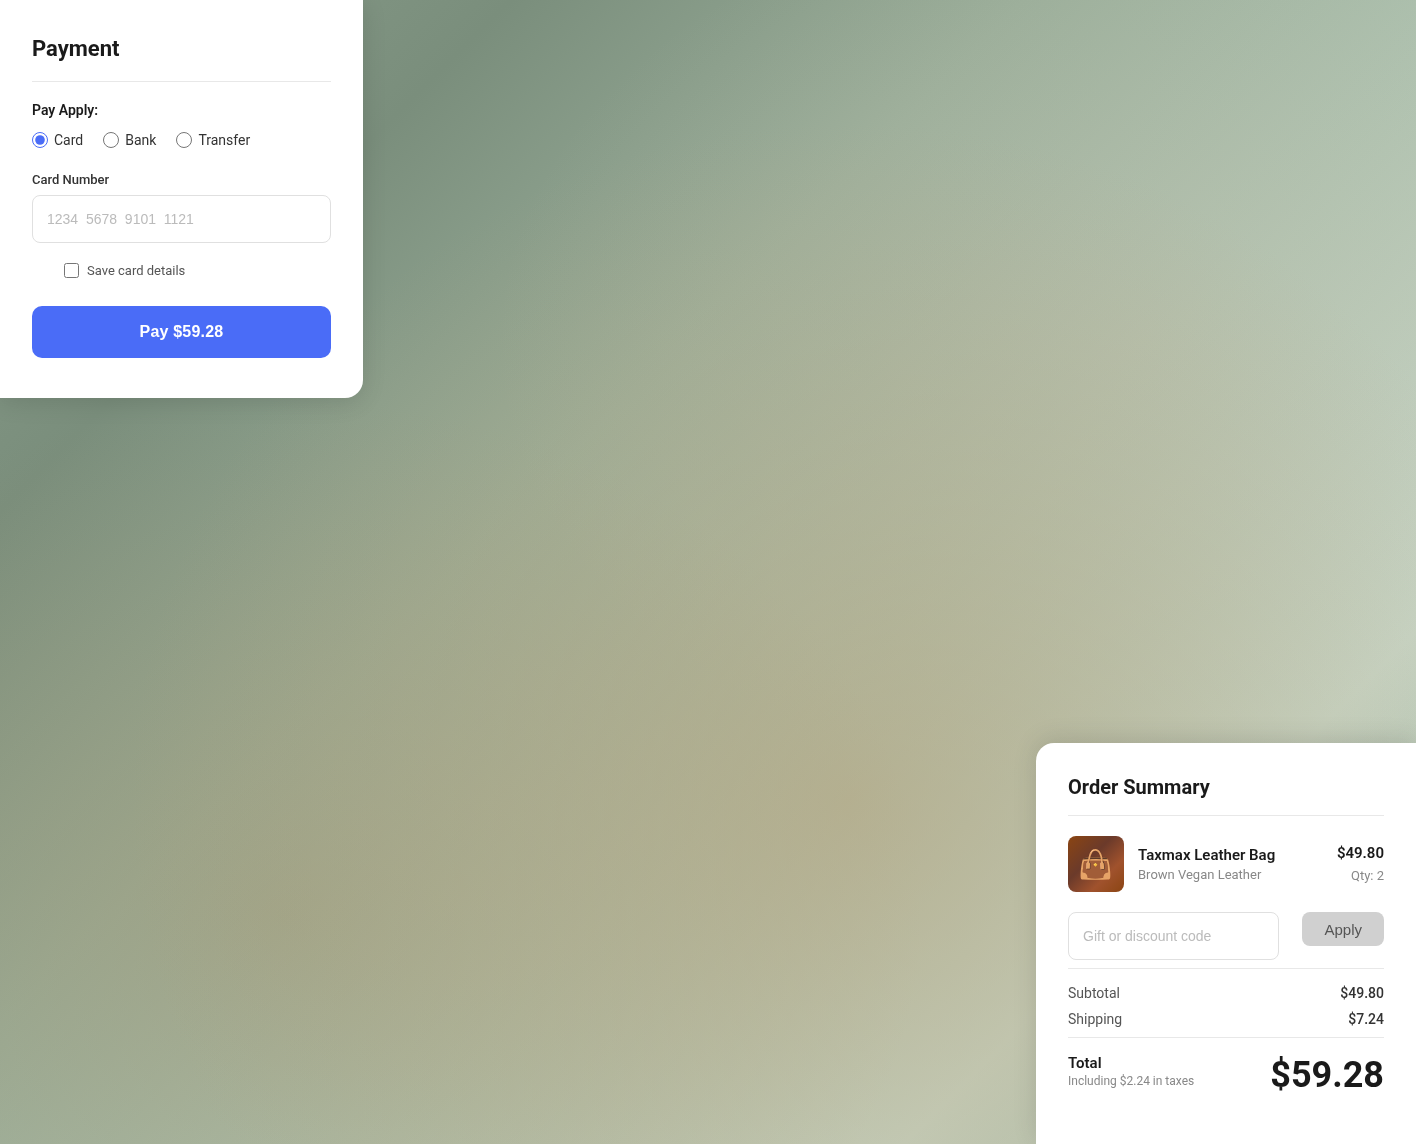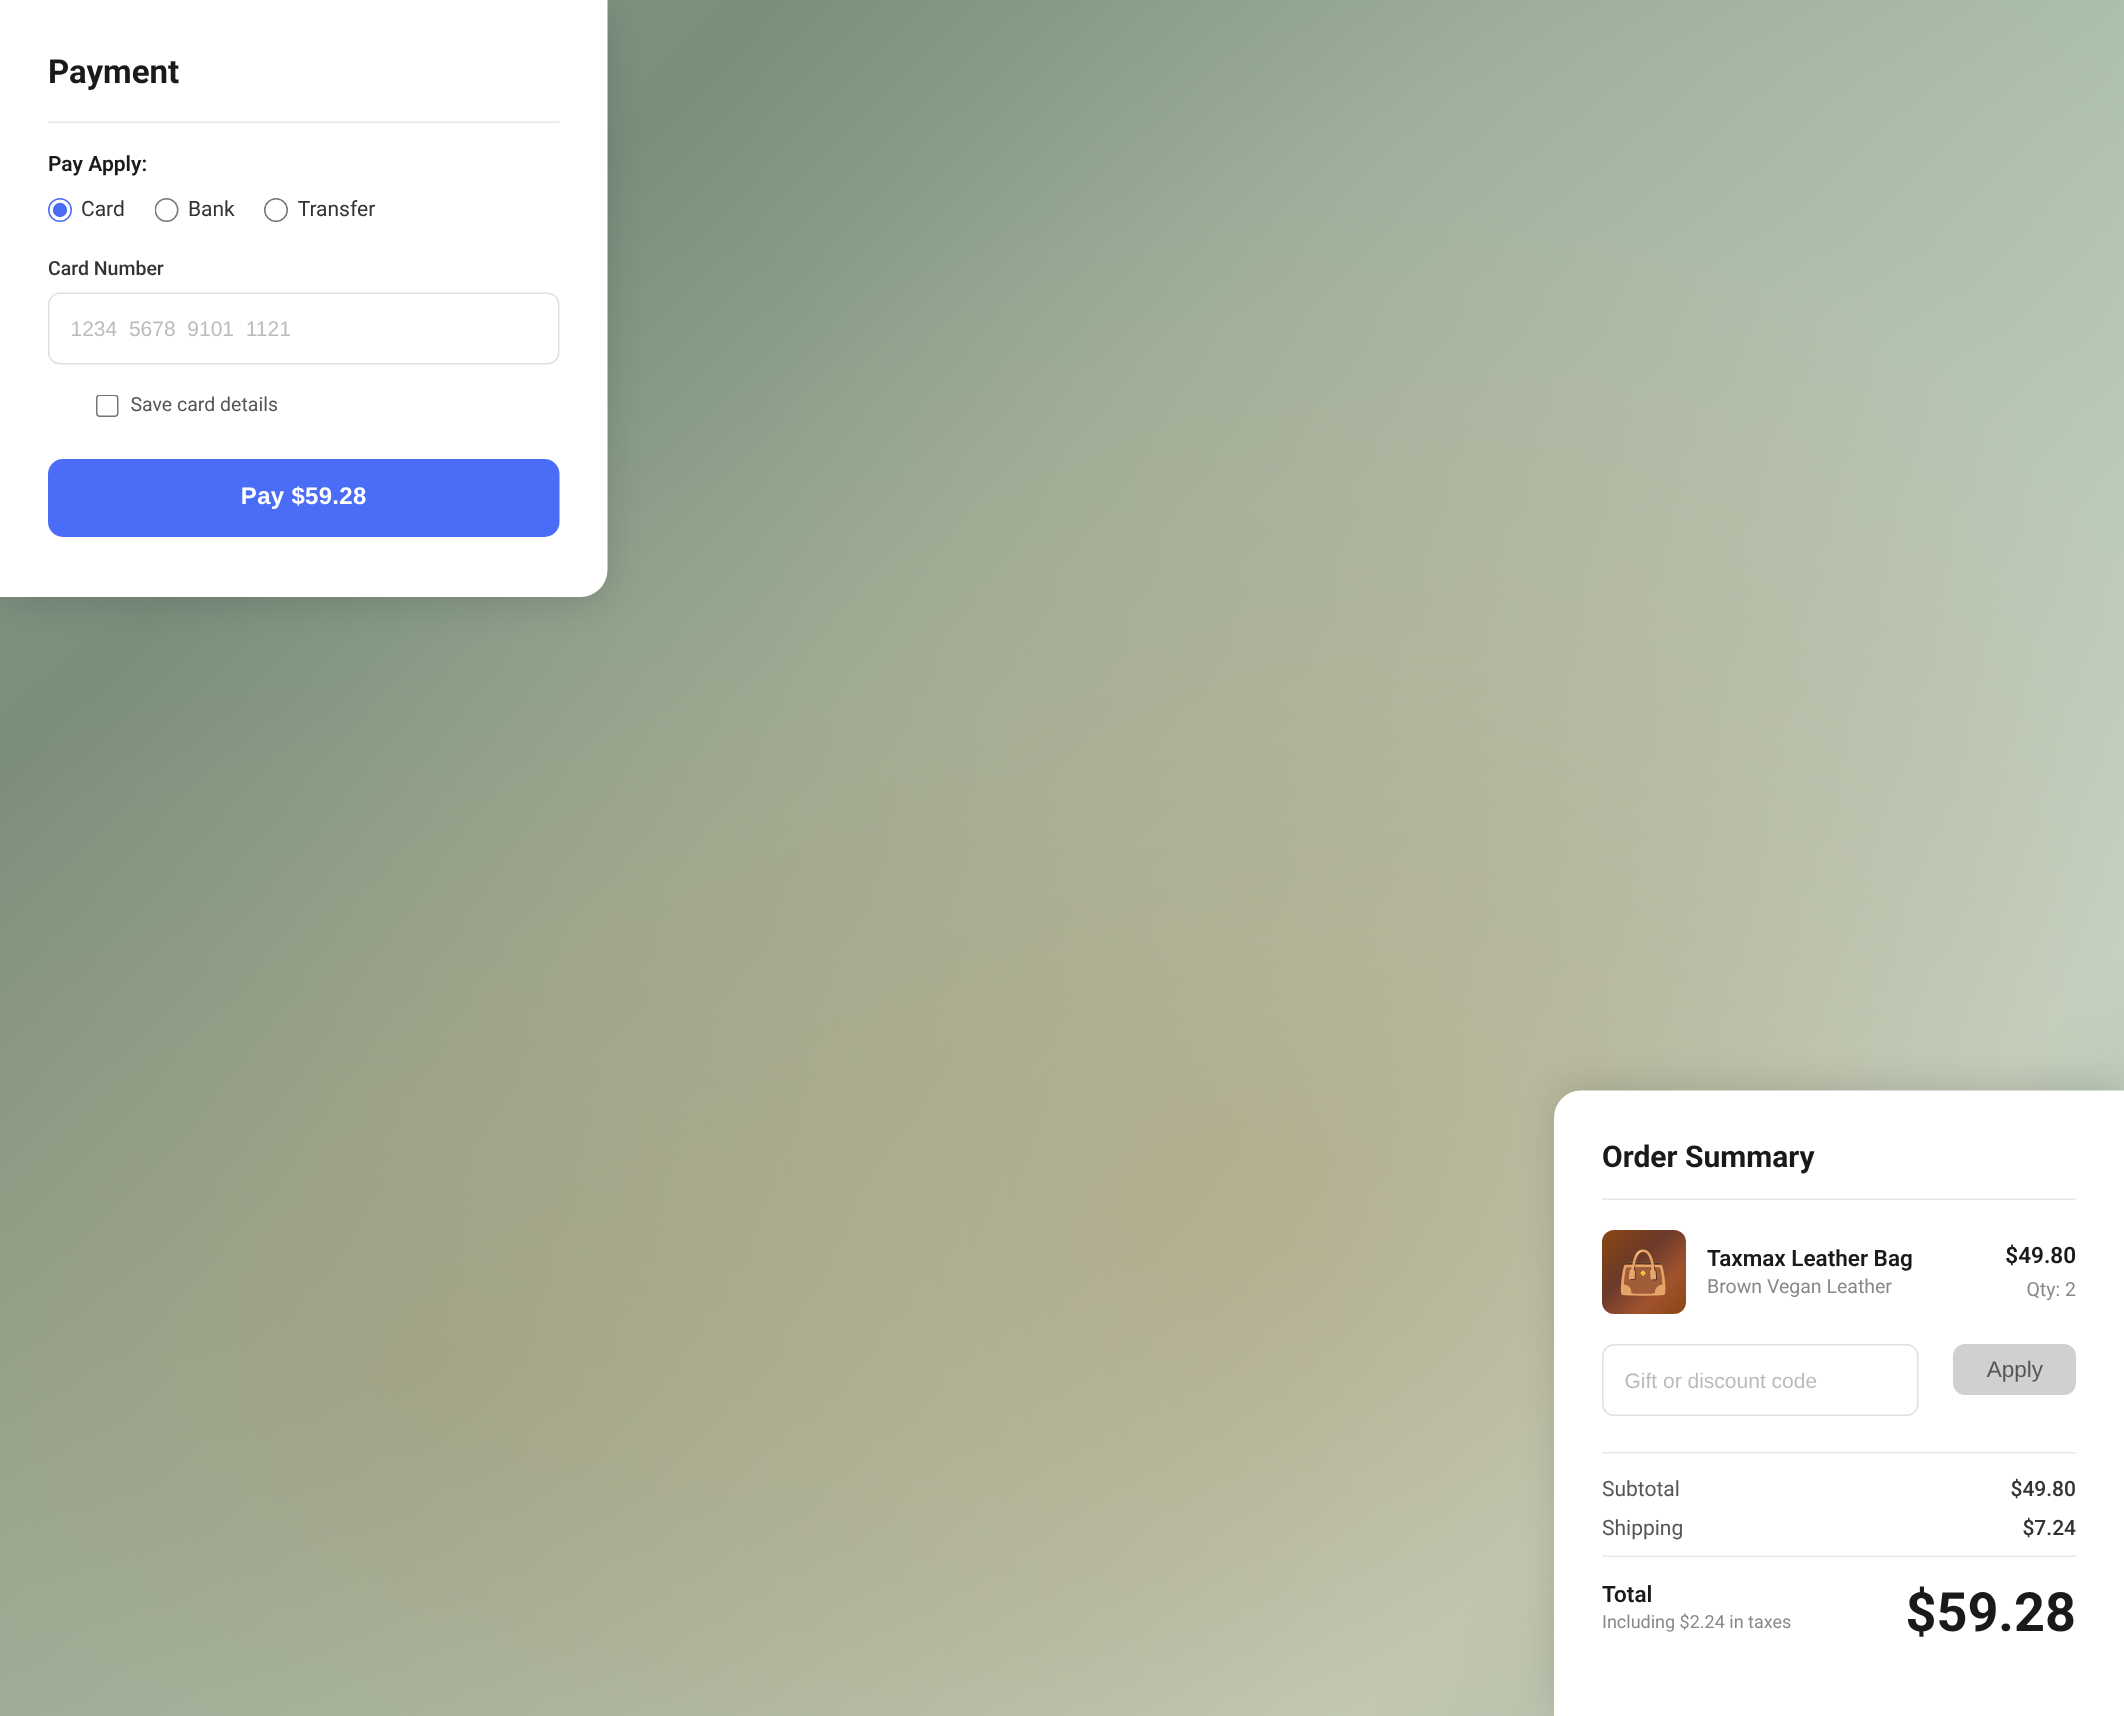--- a/index.html
+++ b/index.html
@@ -31,21 +31,21 @@
         radial-gradient(ellipse at 20% 80%, rgba(160,140,100,0.4) 0%, transparent 40%),
         radial-gradient(ellipse at 80% 30%, rgba(200,190,170,0.3) 0%, transparent 40%);
       z-index: 1;
     }
 
     
     .payment-card {
       position: absolute;
       top: 0;
       left: 0;
-      width: 405px;
+      width: 363px;
       background: white;
       border-radius: 0 0 18px 0;
       padding: 36px 32px 40px 32px;
       box-shadow: 0 4px 24px rgba(0,0,0,0.12);
       z-index: 10;
     }
 
     .payment-title {
       font-size: 22px;
       font-weight: 700;
@@ -238,21 +238,21 @@
     }
 
     .product-qty {
       font-size: 13px;
       color: #888;
     }
 
     .discount-row {
       display: flex;
       gap: 23px;
-      margin-bottom: 24px;
+      margin-bottom: 8px;
     }
 
     .discount-input {
       flex: 1;
       height: 48px;
       border: 1.5px solid #e0e0e0;
       border-radius: 8px;
       padding: 0 14px;
       font-size: 14px;
       outline: none;

